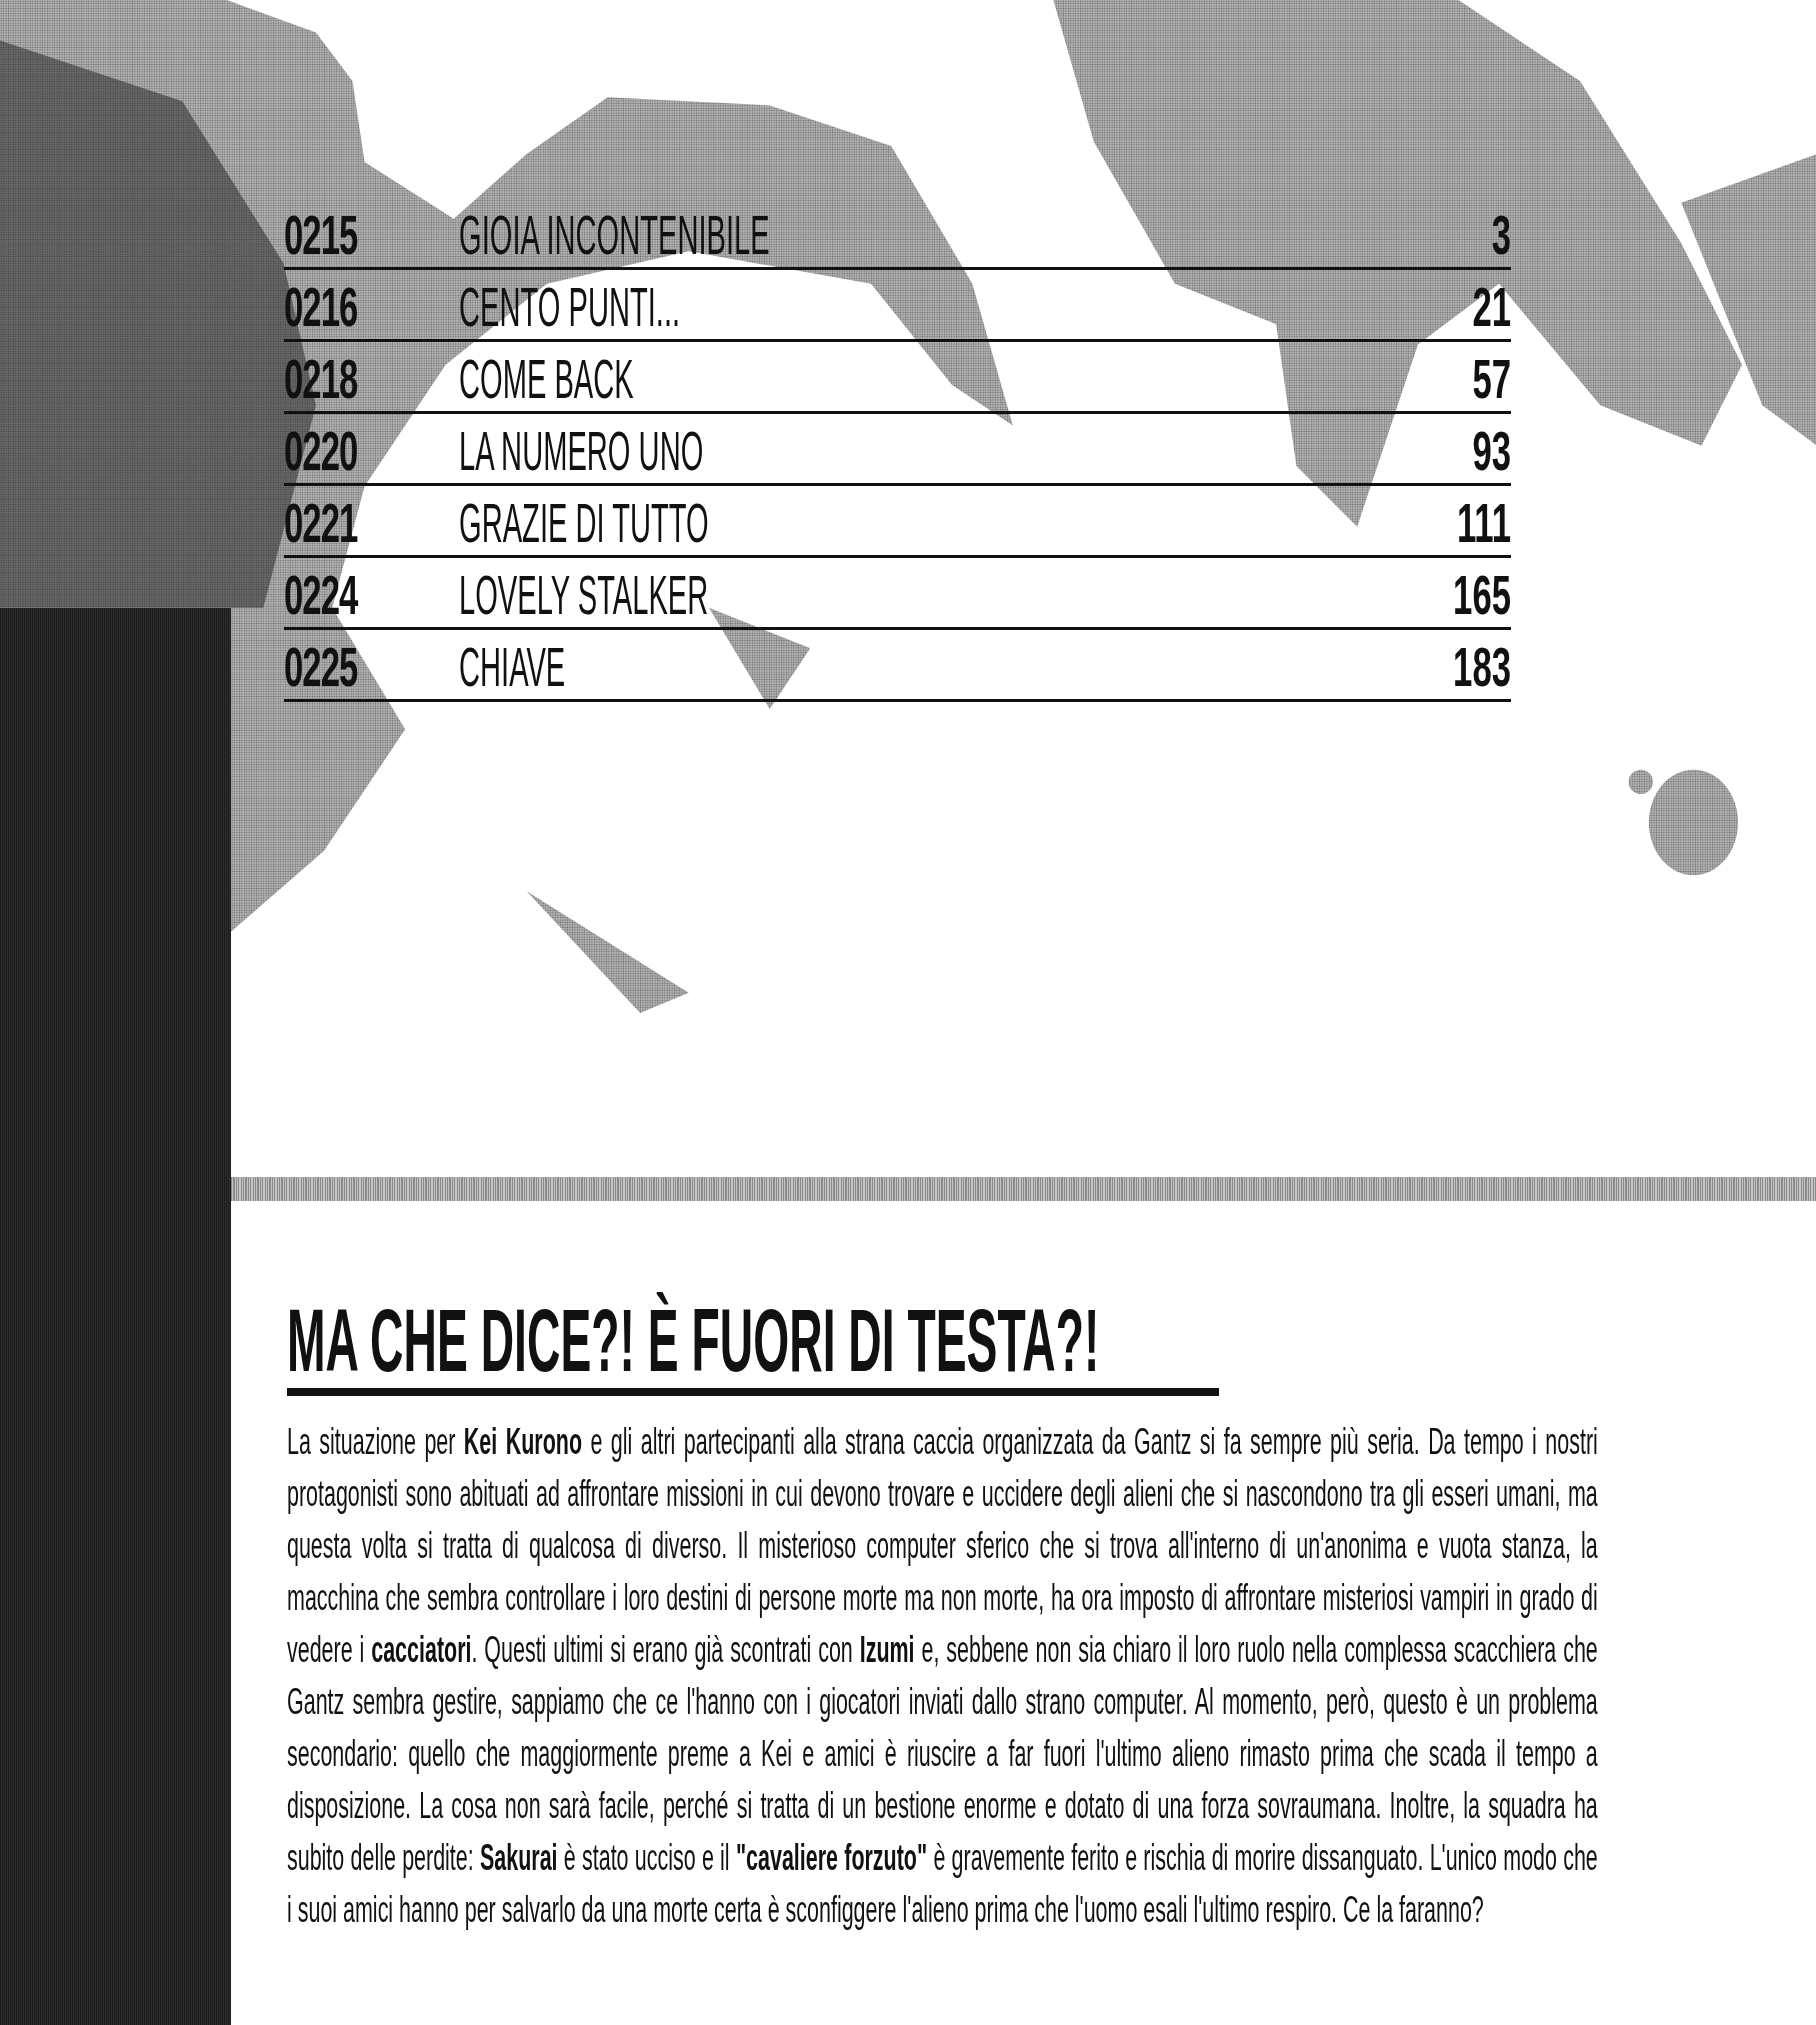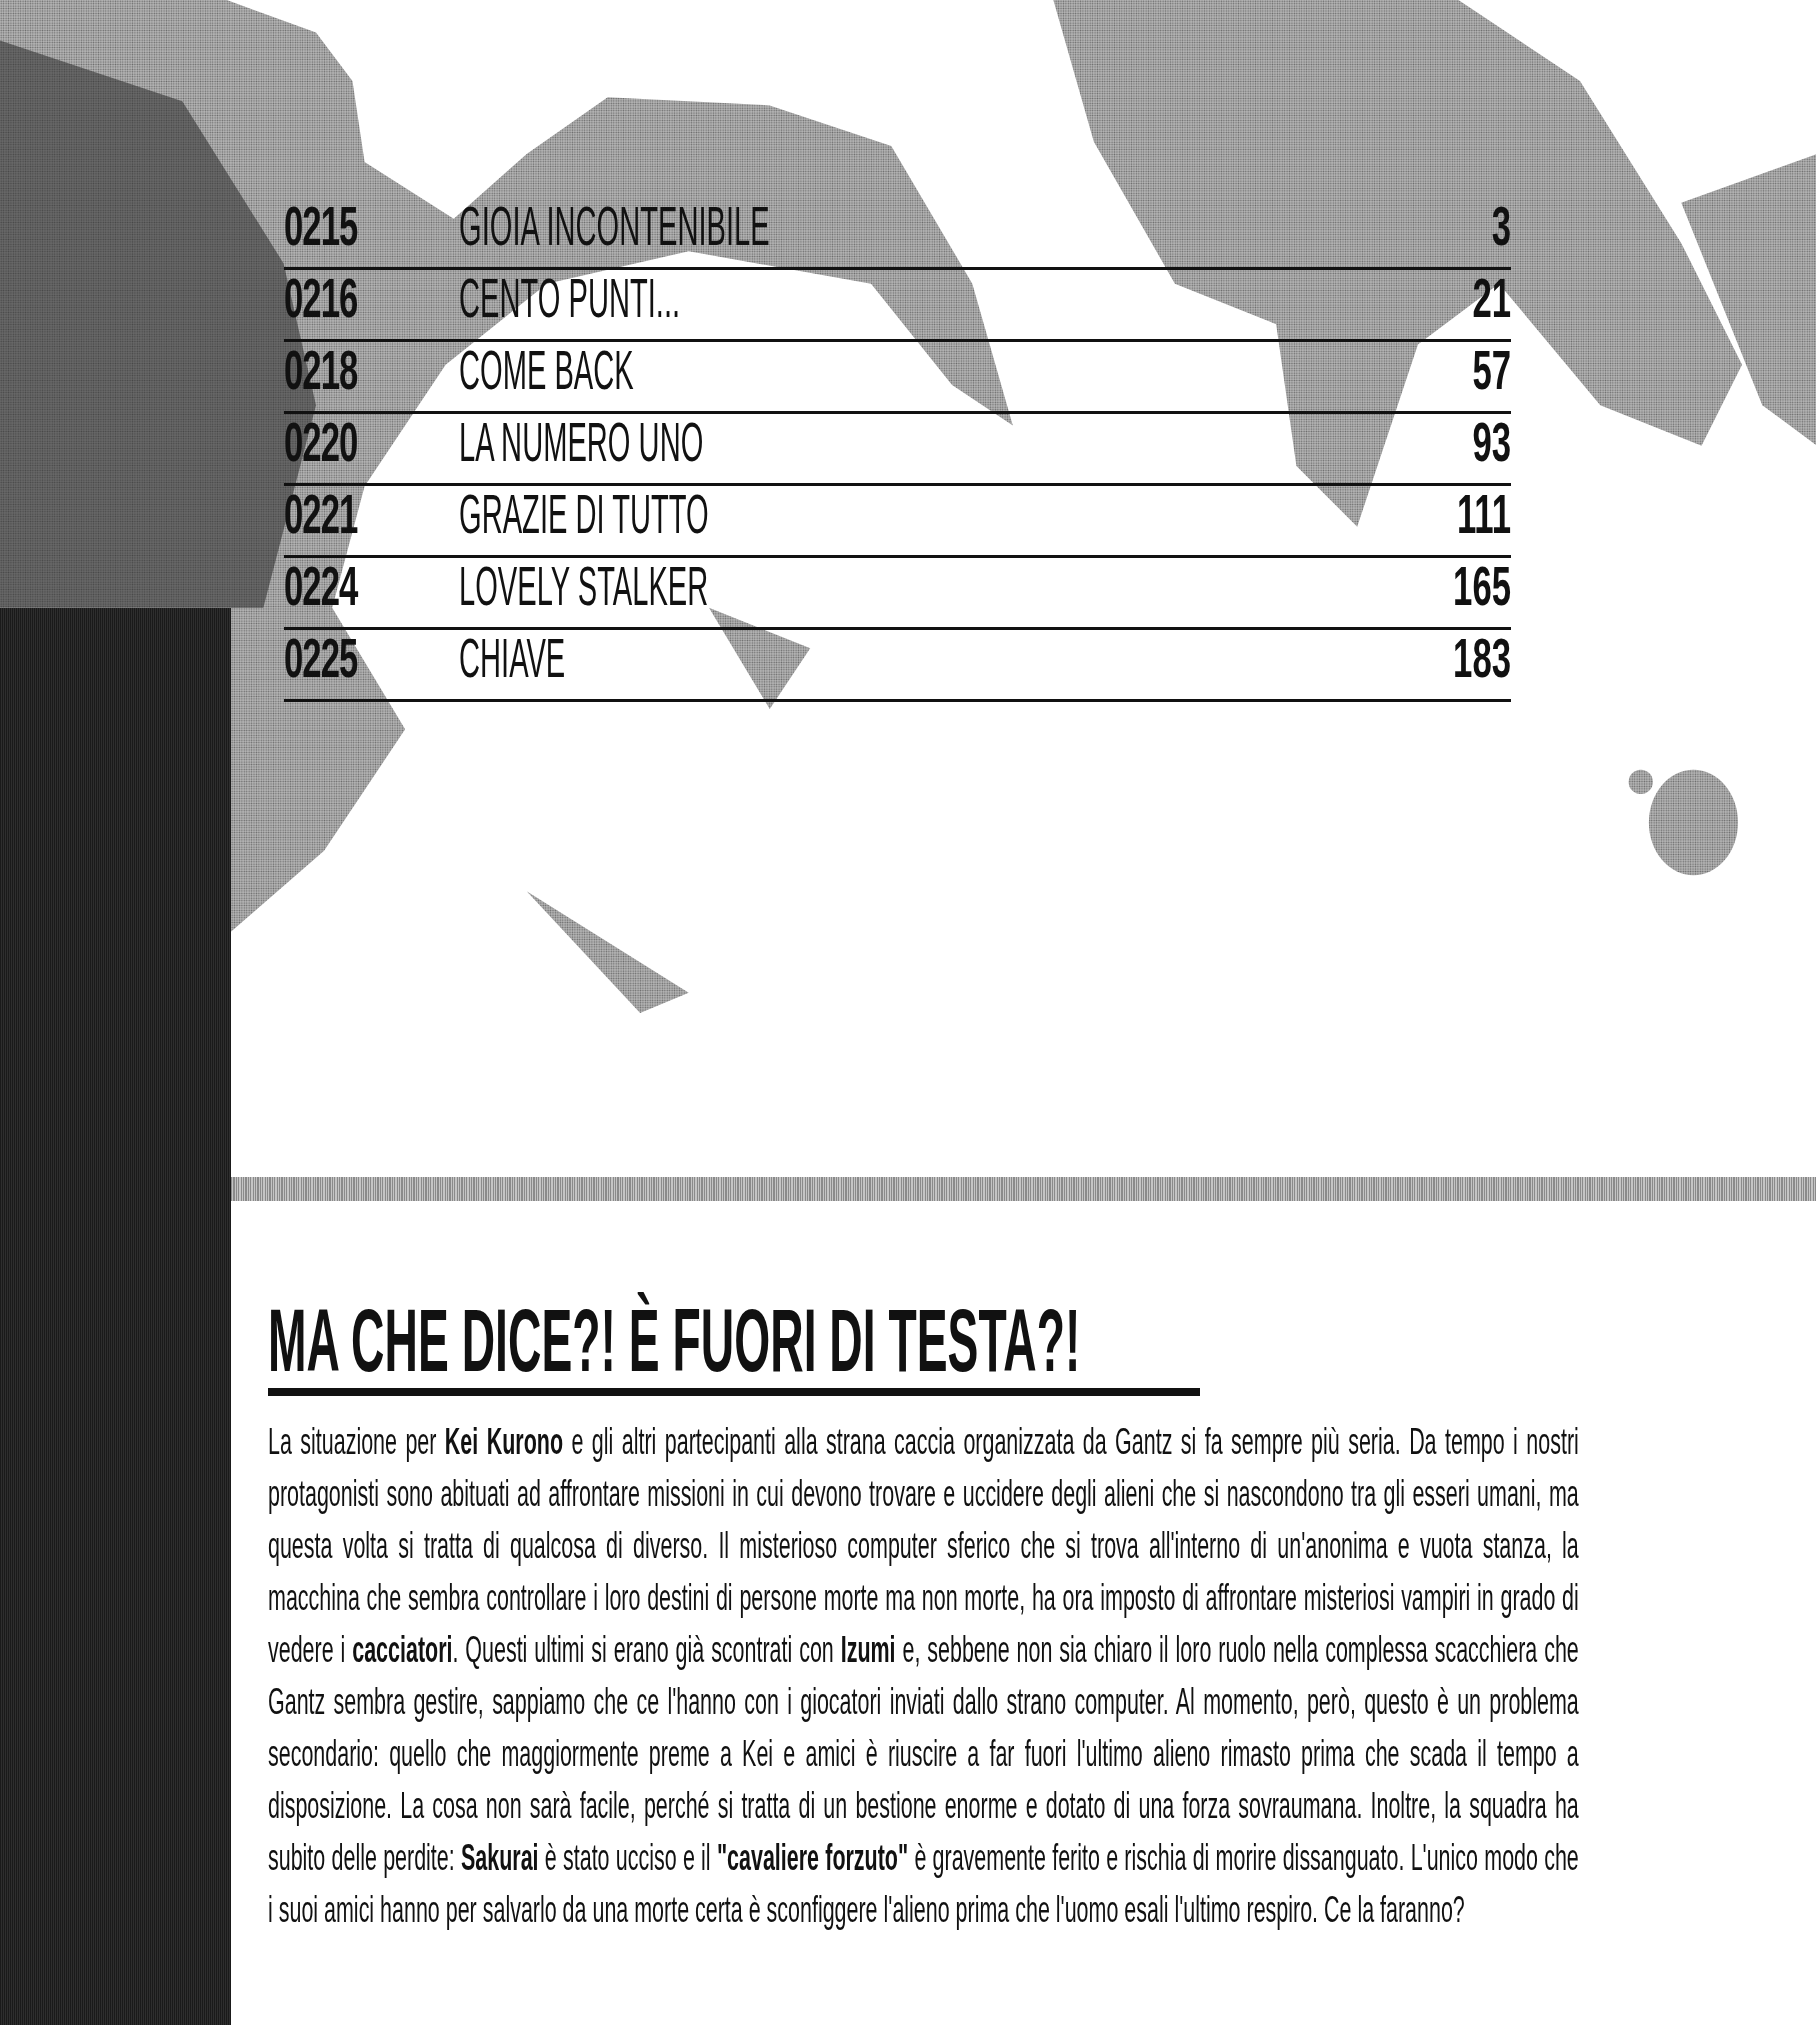--- a/index.html
+++ b/index.html
@@ -14,38 +14,38 @@
   }
   .brush-bg { position: absolute; left: 0; top: 0; width: 1817px; height: 1175px; }
   .divider-band {
     position: absolute; left: 231px; top: 1177px; width: 1586px; height: 24px;
     background: repeating-linear-gradient(90deg, #8a8a8a 0 1.2px, #c4c4c4 1.2px 2.4px);
   }
   .toc {
     position: absolute; left: 284px; top: 198px; width: 1227px;
   }
   .toc-row {
-    display: flex; align-items: flex-start; height: 72px;
+    display: flex; align-items: flex-end; height: 72px;
     border-bottom: 3.2px solid #111; box-sizing: border-box;
     padding-bottom: 4px;
   }
   .toc-num {
     width: 292px; font-size: 56px; font-weight: bold; letter-spacing: -1.6px;
     transform: scaleX(0.62); transform-origin: left bottom; line-height: 1;
     white-space: nowrap;
   }
   .toc-title {
     flex: 1; font-size: 56px; line-height: 1; white-space: nowrap;
     transform: scaleX(0.52); transform-origin: left bottom; margin-left: -117px;
   }
   .toc-page {
     width: 122px; text-align: right; font-size: 56px; font-weight: bold; line-height: 1;
     transform: scaleX(0.62); transform-origin: right bottom;
   }
-  .article { position: absolute; left: 268px; top: 1296px; width: 1312px; }
+  .article { position: absolute; left: 287px; top: 1296px; width: 1312px; }
   .headline-wrap { display: inline-block; border-bottom: 8px solid #111; padding-bottom: 3.2px; }
   .headline {
     font-size: 89px; font-weight: bold; line-height: 1; white-space: nowrap;
     display: inline-block; transform: scaleX(0.52); transform-origin: left bottom;
     width: 932px; margin-right: -446px;
   }
   .body-text {
     margin-top: 20px; font-size: 37px; line-height: 52px; text-align: justify;
     transform: scaleX(0.58); transform-origin: left top; width: 2260px;
   }

